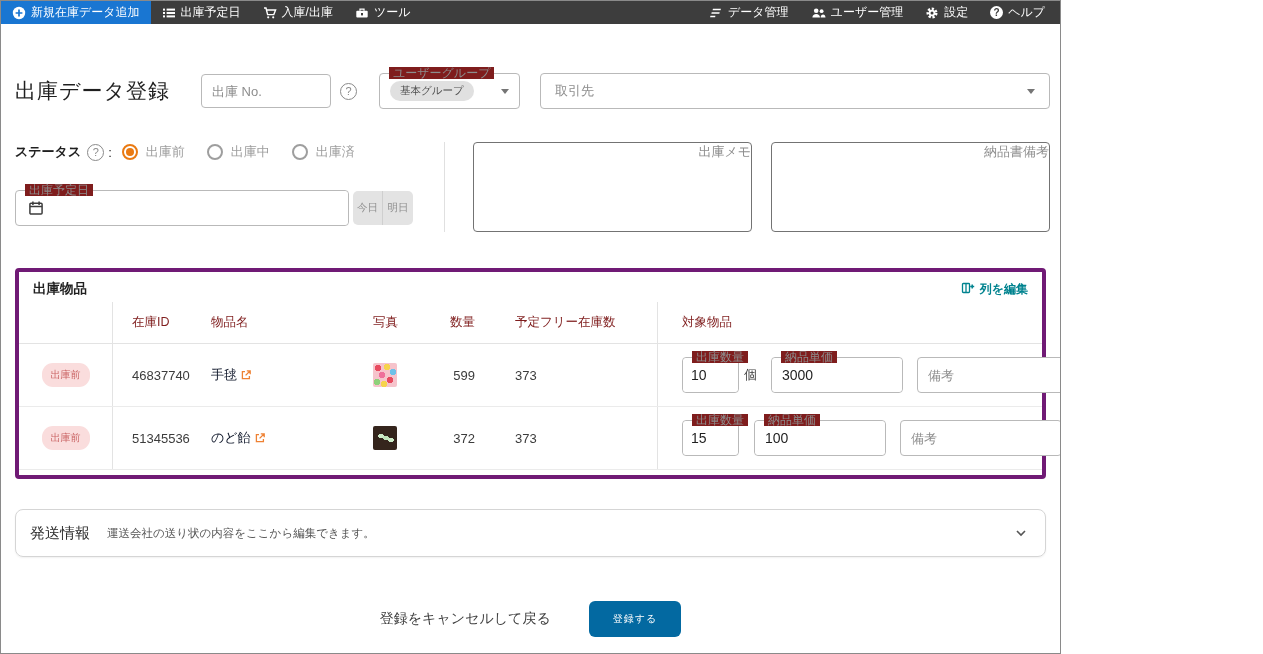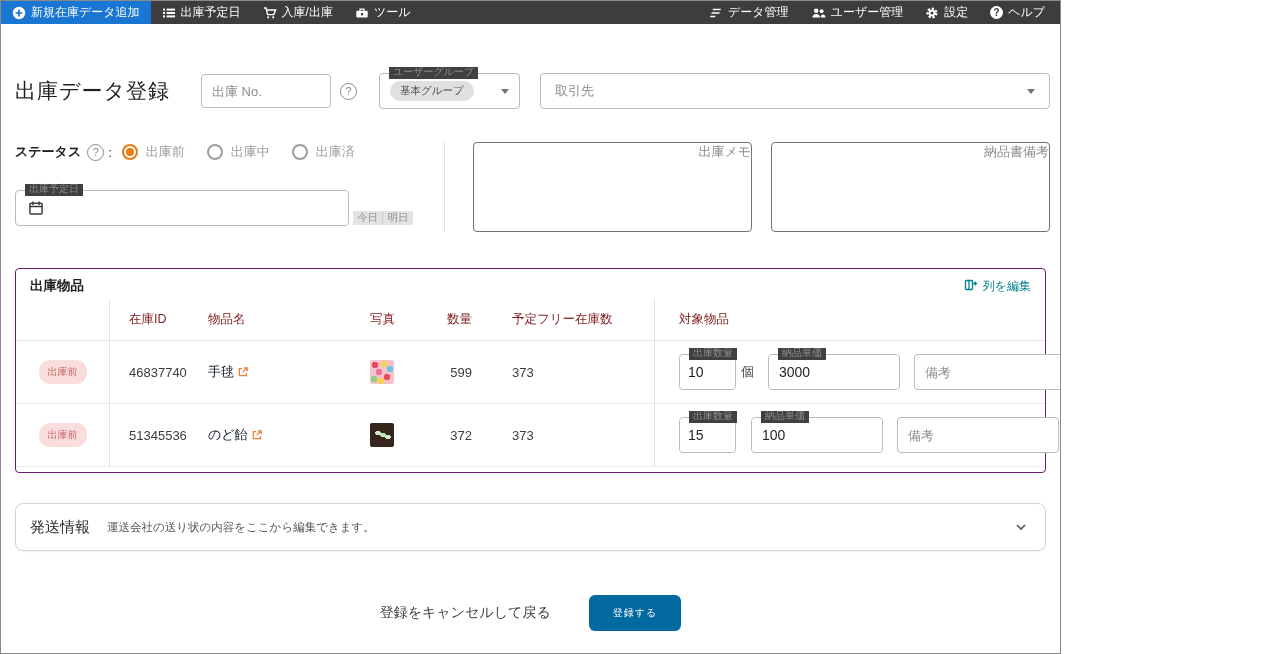--- a/index.html
+++ b/index.html
@@ -20,22 +20,22 @@
   .page-title { font-size: 21px; color: #1f1f1f; letter-spacing: 1px; width: 172px; }
   .text-input { border: 1px solid #b9b9b9; border-radius: 4px; height: 34px; font-size: 13px;
     padding: 0 10px; outline: none; font-family: inherit; color: #1f1f1f; }
   .text-input::placeholder, textarea::placeholder { color: #8d8d8d; }
   .shipno { width: 130px; margin-left: 14px; }
   .help-badge { width: 17px; height: 17px; border-radius: 50%; border: 1.5px solid #8a8a8a; color: #8a8a8a;
     font-size: 11px; display: inline-flex; align-items: center; justify-content: center; margin-left: 9px; }
 
   .mfield { position: relative; border: 1px solid #b9b9b9; border-radius: 4px; height: 36px;
     background: #fff; display: flex; align-items: center; }
-  .mlabel { position: absolute; top: -7px; left: 9px; background: #404040; padding: 0 4px;
-    font-size: 10px; color: #8d8d8d; line-height: 12px; white-space: nowrap; font-family: Liberation Mono, monospace; }
+  .mlabel { position: absolute; top: -7px; left: 9px; background: #7f1d1d; padding: 0 4px;
+    font-size: 12px; color: #8d8d8d; line-height: 12px; white-space: nowrap; }
   .mf-input { border: none; outline: none; width: 100%; height: 100%; padding: 0 10px;
     font-size: 14px; border-radius: 4px; font-family: inherit; color: #1f1f1f; min-width: 0; }
 
   .ugroup { width: 141px; margin-left: 22px; padding: 0 10px; }
   .chip { background: #e0e0e0; border-radius: 12px; padding: 3px 10px; font-size: 10.5px; color: #4e4e4e; white-space: nowrap; }
   .caret { width: 0; height: 0; border-left: 4.5px solid transparent; border-right: 4.5px solid transparent;
     border-top: 5.5px solid #757575; margin-left: auto; }
   .client-select { flex: 1; margin-left: 20px; height: 36px; border: 1px solid #b9b9b9; border-radius: 4px;
     display: flex; align-items: center; padding: 0 14px; font-size: 13px; color: #8d8d8d; cursor: pointer; }
 
@@ -45,35 +45,35 @@
   .status-row { display: flex; align-items: center; font-size: 13px; color: #9e9e9e; height: 20px; }
   .status-label { font-weight: bold; color: #1f1f1f; font-size: 13px; }
   .status-colon { margin: 0 10px 0 4px; color: #1f1f1f; }
   .radio { width: 16px; height: 16px; border: 2px solid #9e9e9e; border-radius: 50%; flex: none;
     position: relative; margin-right: 8px; cursor: pointer; }
   .radio.checked { border-color: #ea7a12; }
   .radio.checked::after { content: ''; position: absolute; inset: 2px; background: #ea7a12; border-radius: 50%; }
   .radio-opt { display: flex; align-items: center; margin-right: 22px; }
   .date-row { display: flex; align-items: flex-start; margin-top: 28px; }
   .main-date { width: 334px; padding-left: 12px; }
-  .day-btns { display: flex; margin-left: 4px; border-radius: 0; overflow: hidden; height: 34px; margin-top: 1px; align-items: flex-end; }
+  .day-btns { display: flex; margin-left: 4px; border-radius: 5px; overflow: hidden; height: 34px; margin-top: 1px; }
   .day-btn { width: 30px; background: #e3e3e3; border: none; color: #8f8f8f; font-size: 10.5px;
     cursor: pointer; font-family: inherit; }
   .day-btn:first-child { border-right: 1px solid #cfcfcf; }
   .vdivider { width: 1px; background: #e0e0e0; margin: 0 28px 0 31px; }
   .memo { flex: 1; height: 90px; border: 1px solid #737373; border-radius: 4px; resize: none;
     font-size: 13px; font-family: inherit; outline: none; text-align: right; }
   .memo + .memo { margin-left: 19px; }
 
   
-  .items-panel { margin: 36px 14px 0; border: 1px solid #701a75; border-radius: 4px; }
+  .items-panel { margin: 36px 14px 0; border: 4px solid #701a75; border-radius: 4px; }
   .panel-header { display: flex; align-items: center; padding: 8px 14px 4px; }
   .panel-title { font-size: 13.5px; font-weight: bold; color: #1f1f1f; }
   .edit-cols { margin-left: auto; display: flex; align-items: center; gap: 5px; color: #00838f;
-    font-size: 12px; font-weight: normal; cursor: pointer; }
+    font-size: 12px; font-weight: bold; cursor: pointer; }
   .thead { display: flex; border-bottom: 1px solid #e3e3e3; height: 42px; font-size: 12.5px; color: #7f1d1d; }
   .thead > div, .trow > div { display: flex; align-items: center; }
   .c1 { width: 94px; border-right: 1px solid #e3e3e3; justify-content: center; flex: none; }
   .c2 { width: 98px; padding-left: 19px; flex: none; }
   .c3 { width: 162px; flex: none; }
   .c4 { width: 62px; flex: none; }
   .c5 { width: 56px; justify-content: flex-end; padding-right: 16px; flex: none; }
   .c6 { width: 166px; padding-left: 24px; flex: none; }
   .c7 { flex: 1; border-left: 1px solid #e3e3e3; padding-left: 24px; }
   .trow { display: flex; border-bottom: 1px solid #ebebeb; min-height: 62px; font-size: 13px; color: #3c3c3c; }

